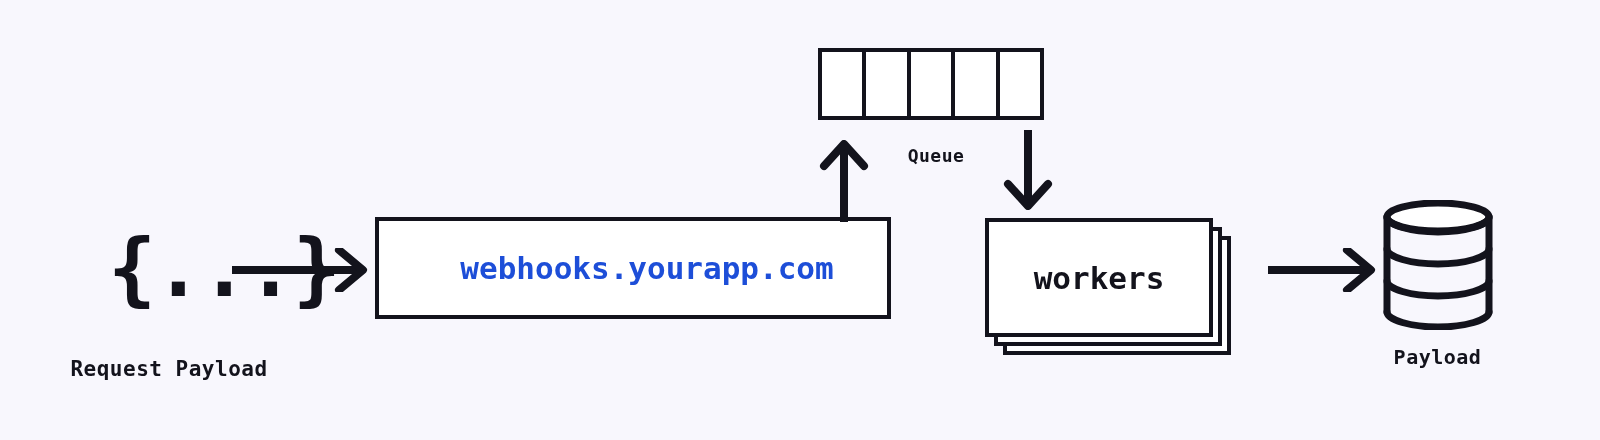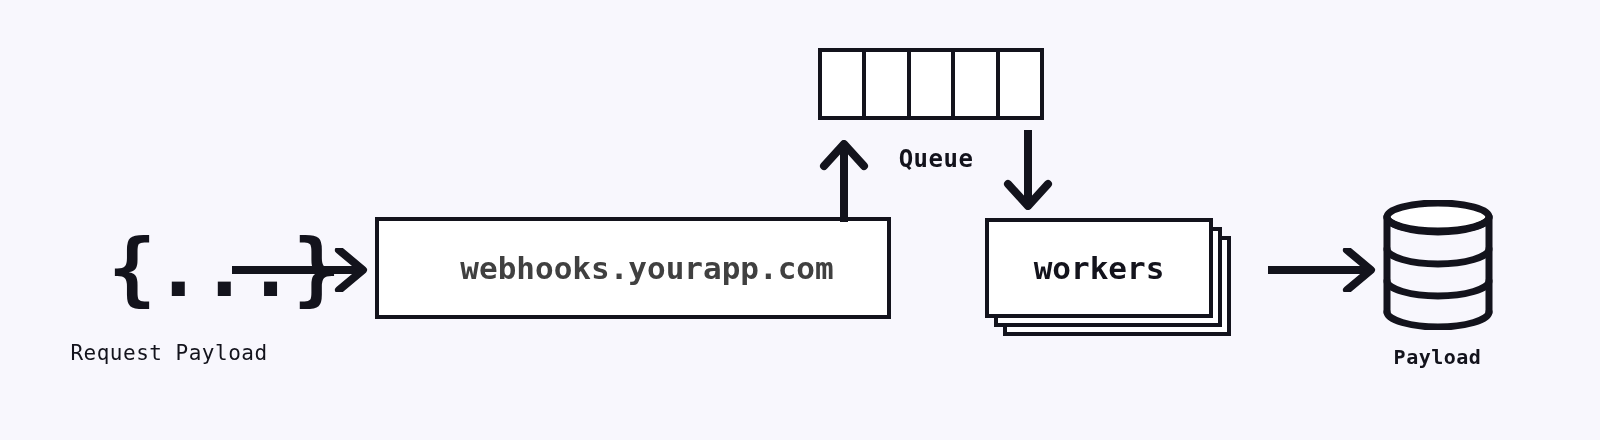--- a/index.html
+++ b/index.html
@@ -33,46 +33,46 @@
     font-weight: bold;
     font-size: 80px;
     line-height: 94px;
     color: #13131c;
     text-align: center;
     white-space: nowrap;
     letter-spacing: -2px;
   }
   #payload-label {
     left: 39px;
-    top: 341px;
+    top: 357px;
     width: 260px;
     text-align: center;
     font-size: 21px;
-    font-weight: normal;
+    font-weight: bold;
     color: #13131c;
     letter-spacing: 0.5px;
   }
 
   
   #webhooks-box {
     left: 375px;
     top: 217px;
     width: 516px;
     height: 102px;
     background: #ffffff;
     border: 4px solid #13131c;
     box-sizing: border-box;
     display: flex;
     align-items: center;
     justify-content: center;
   }
   #webhooks-label {
     font-size: 31px;
     font-weight: bold;
-    color: #404040;
+    color: #1d4ed8;
     letter-spacing: 0px;
     margin-left: 28px;
   }
 
   
   #queue-box {
     left: 818px;
     top: 48px;
     width: 226px;
     height: 72px;
@@ -88,37 +88,37 @@
     background: #ffffff;
   }
   .queue-cell:last-child {
     border-right: none;
   }
   #queue-label {
     left: 880px;
     top: 145px;
     width: 112px;
     text-align: center;
-    font-size: 24px;
+    font-size: 18px;
     font-weight: bold;
     color: #13131c;
     letter-spacing: 0.5px;
   }
 
   
   #workers-stack {
     left: 985px;
     top: 218px;
     width: 246px;
     height: 118px;
   }
   .worker-card {
     position: absolute;
     width: 228px;
-    height: 100px;
+    height: 119px;
     background: #ffffff;
     border: 4px solid #13131c;
     box-sizing: border-box;
   }
   #worker-card-3 { left: 18px; top: 18px; z-index: 1; }
   #worker-card-2 { left: 9px;  top: 9px;  z-index: 2; }
   #worker-card-1 {
     left: 0px; top: 0px; z-index: 3;
     display: flex;
     align-items: center;

